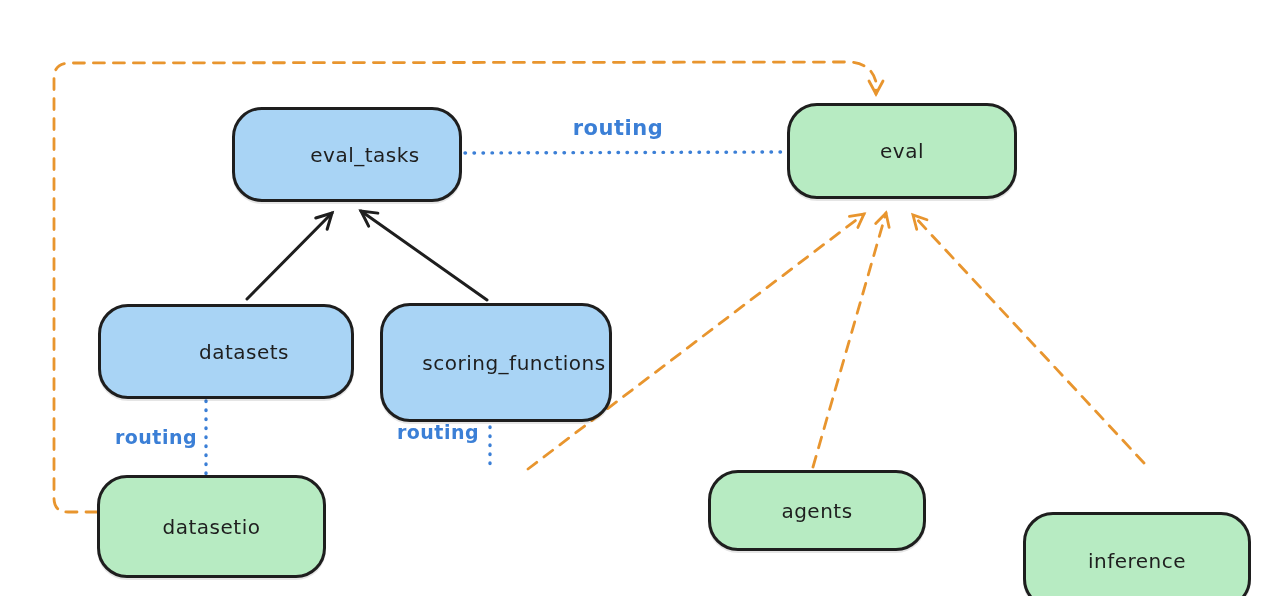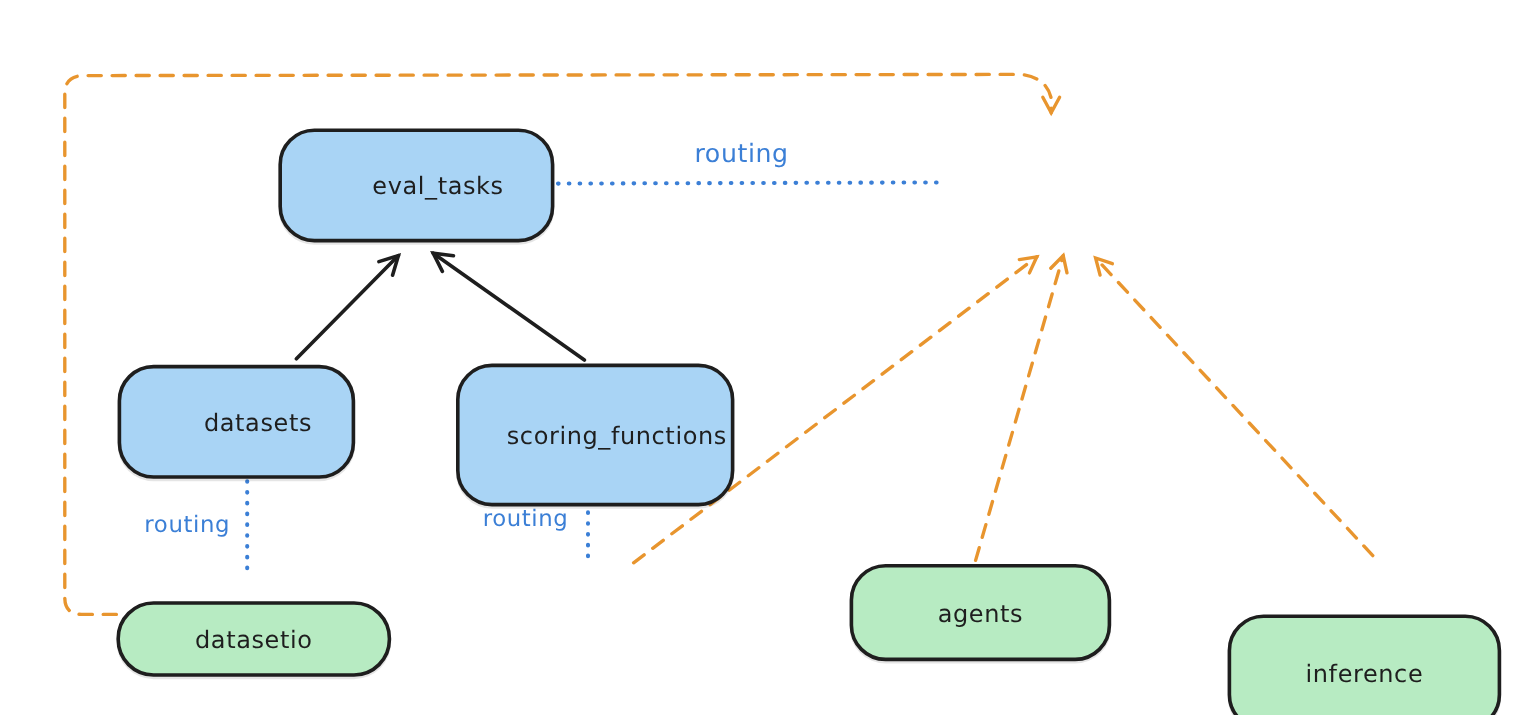--- a/index.html
+++ b/index.html
@@ -65,21 +65,21 @@
     font-size: 20px;
     color: var(--ink, #1e1e1e);
     letter-spacing: 0.5px;
     box-shadow: 0 2px 0 rgba(0,0,0,0.10);
   }
   .node.blue  { background: var(--blue-fill, #a9d4f5); padding-left: 36px; }
   .node.green { background: var(--green-fill, #b7ebc2); }
   .edge-label {
     position: absolute;
     color: var(--routing-blue, #3b7fd6);
-    font-weight: 400;
+    font-weight: 700;
     text-align: center;
     letter-spacing: 0.5px;
   }
   .edge-label.main { font-size: 21px; }
   .edge-label.small { font-size: 19px; }
 </style>
 </head>
 <body>
 
 <div class="canvas">
@@ -105,30 +105,33 @@
     <path class="edge-dashed-orange" d="M 813 467 L 886 213" marker-end="url(#arrow-orange)"></path>
     <path class="edge-dashed-orange" d="M 1144 463 L 913 215" marker-end="url(#arrow-orange)"></path>
 
     <path class="edge-dashed-orange" d="M 97 512 L 68 512 Q 54 512 54 498 L 54 78 Q 54 63 70 63 L 850 62 Q 872 64 876 82 L 876 94" marker-end="url(#arrow-orange)"></path>
   </svg>
 
   <div class="node blue" style="left:232px; top:107px; width:230px; height:95px;">
     <span>eval_tasks</span>
   </div>
 
+  <div class="node green" style="left:787px; top:103px; width:230px; height:96px;">
+    <span>eval</span>
+  </div>
 
-  <div class="node blue" style="left:98px; top:304px; width:198px; height:95px;">
+  <div class="node blue" style="left:98px; top:304px; width:256px; height:95px;">
     <span>datasets</span>
   </div>
 
   <div class="node blue" style="left:380px; top:303px; width:232px; height:119px;">
     <span>scoring_functions</span>
   </div>
 
-  <div class="node green" style="left:97px; top:501px; width:229px; height:63px;border-radius:31px;">
+  <div class="node green" style="left:97px; top:475px; width:229px; height:103px;">
     <span>datasetio</span>
   </div>
 
 
   <div class="node green" style="left:708px; top:470px; width:218px; height:81px;">
     <span>agents</span>
   </div>
 
   <div class="node green" style="left:1023px; top:465px; width:228px; height:97px;margin-top:47px;">
     <span>inference</span>

